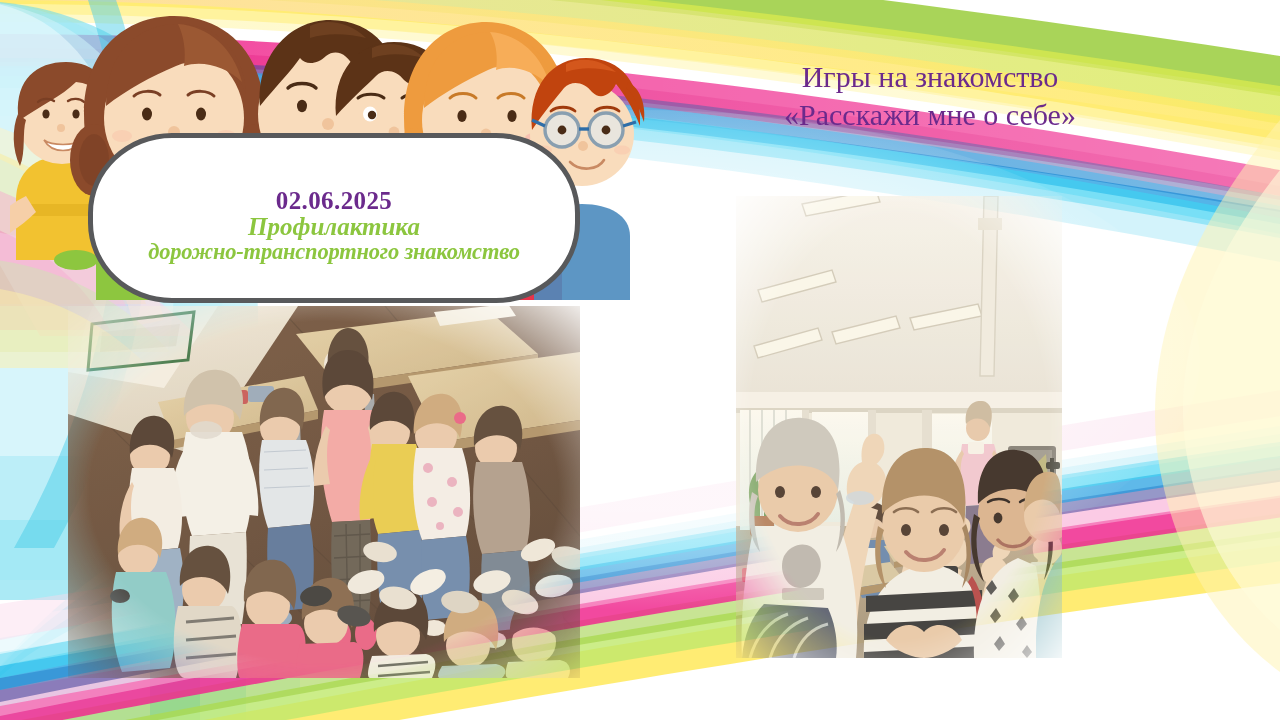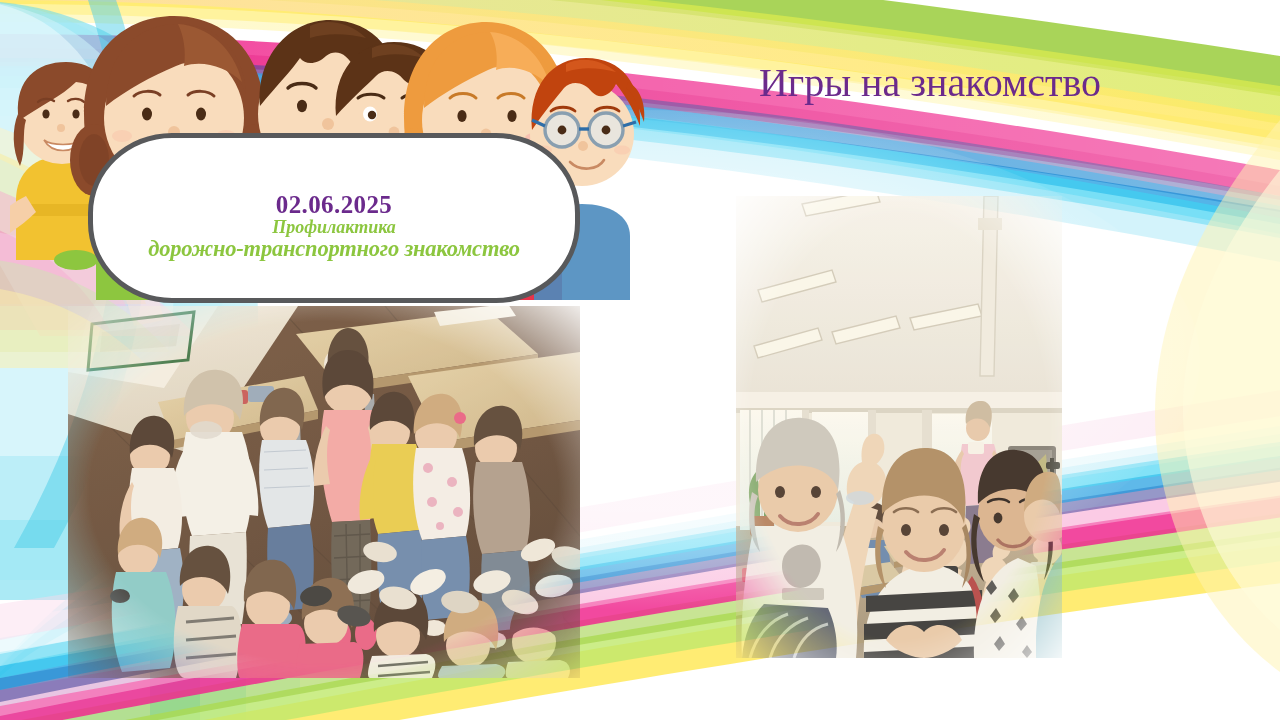--- a/index.html
+++ b/index.html
@@ -36,28 +36,28 @@
   }
   .b-date, .b-city {
     color:#6B2A8C; font-weight:bold; font-size:25px; line-height:1.04;
     letter-spacing:0.4px; white-space:nowrap;
   }
   .b-city { letter-spacing:-0.4px; }
   .b-sub1, .b-sub2 {
     color:#8CC63F; font-weight:bold; font-style:italic;
     line-height:1.06; white-space:nowrap;
   }
-  .b-sub1 { font-size:18px; }
+  .b-sub1 { font-size:25px; }
   .b-sub2 { font-size:22.5px; letter-spacing:-0.2px; }
 
   
   .heading {
     position:absolute; left:660px; top:58px; width:540px;
     text-align:center; color:#6B2A8C;
-    font-size:40px; line-height:1.27; z-index:6;
+    font-size:30px; line-height:1.27; z-index:6;
   }
 
   
   .photo {
     position:absolute; overflow:hidden; z-index:4;
     -webkit-mask-image: radial-gradient(ellipse 74% 74% at 50% 50%, #000 62%, rgba(0,0,0,0) 100%);
             mask-image: radial-gradient(ellipse 74% 74% at 50% 50%, #000 62%, rgba(0,0,0,0) 100%);
   }
   .photo svg { display:block; width:100%; height:100%; }
   #photo-left  { left:68px;  top:306px; width:512px; height:372px; }
@@ -337,20 +337,21 @@
       <path d="M585,101 C591,96 603,96 609,101" stroke="#A03A0C" stroke-width="2.8" fill="none" stroke-linecap="round"></path>
       <circle cx="573" cy="136" r="5" fill="#F0C49C"></circle>
       <path d="M560,152 C570,162 588,160 594,150" stroke="#C98A63" stroke-width="2.6" fill="none" stroke-linecap="round"></path>
       <ellipse cx="534" cy="140" rx="8" ry="4.6" fill="#F8C0A8" opacity=".45"></ellipse>
       <ellipse cx="612" cy="140" rx="8" ry="4.6" fill="#F8C0A8" opacity=".45"></ellipse>
     </g>
   </svg>
 
   <div class="heading">
     <div>Игры на знакомство</div>
+    <div>«Расскажи мне о себе»</div>
   </div>
 
   <div class="bubble"></div>
   <div class="bubble-inner">
     <div class="b-date">02.06.2025</div>
     <div class="b-sub1">Профилактика</div>
     <div class="b-sub2">дорожно-транспортного знакомство</div>
   </div>
 
   <div class="photo" id="photo-left">

